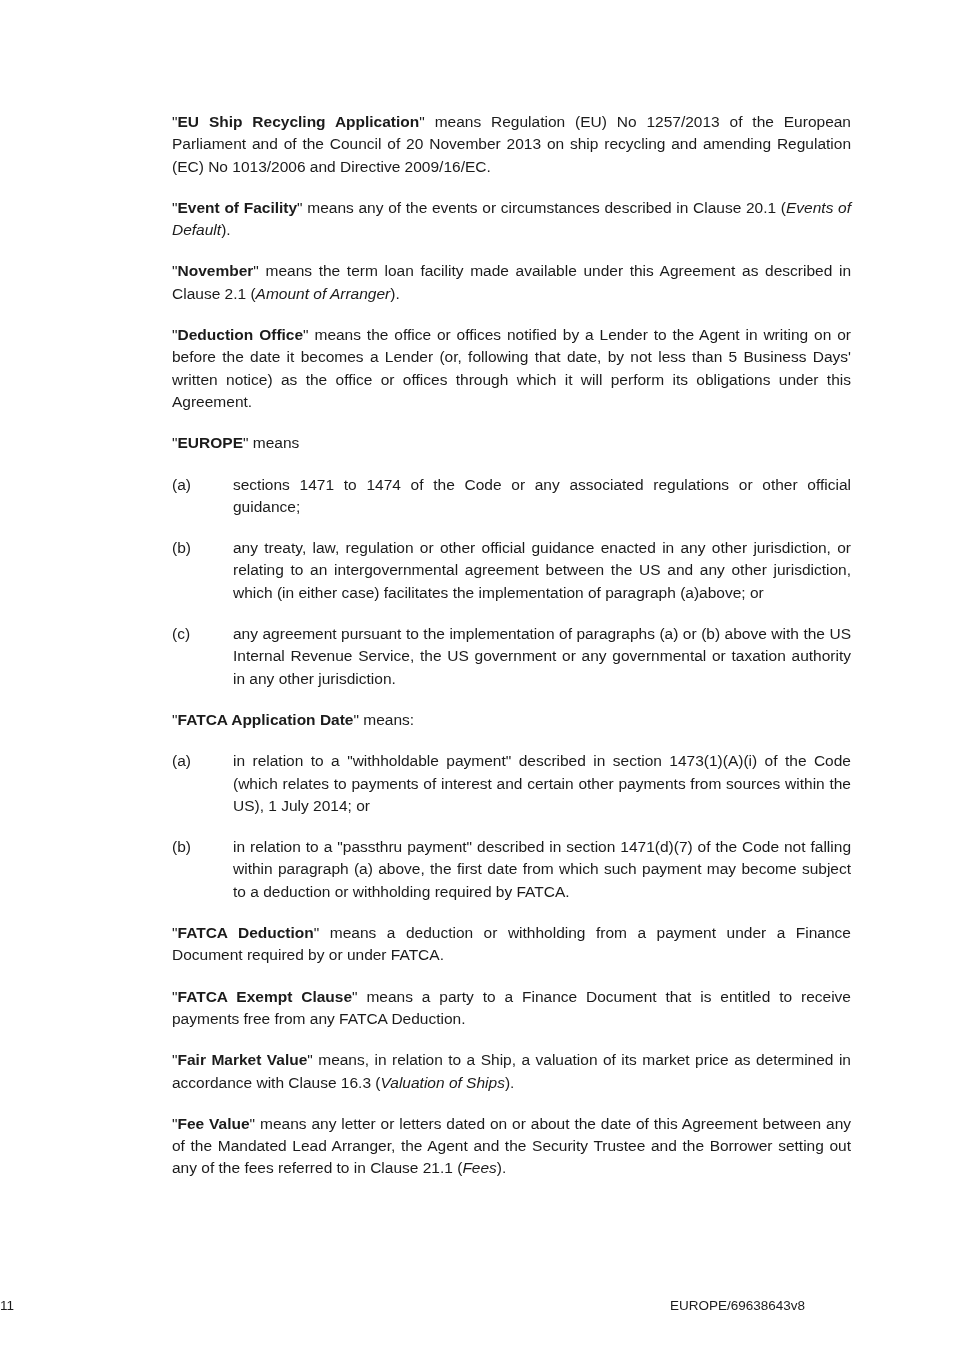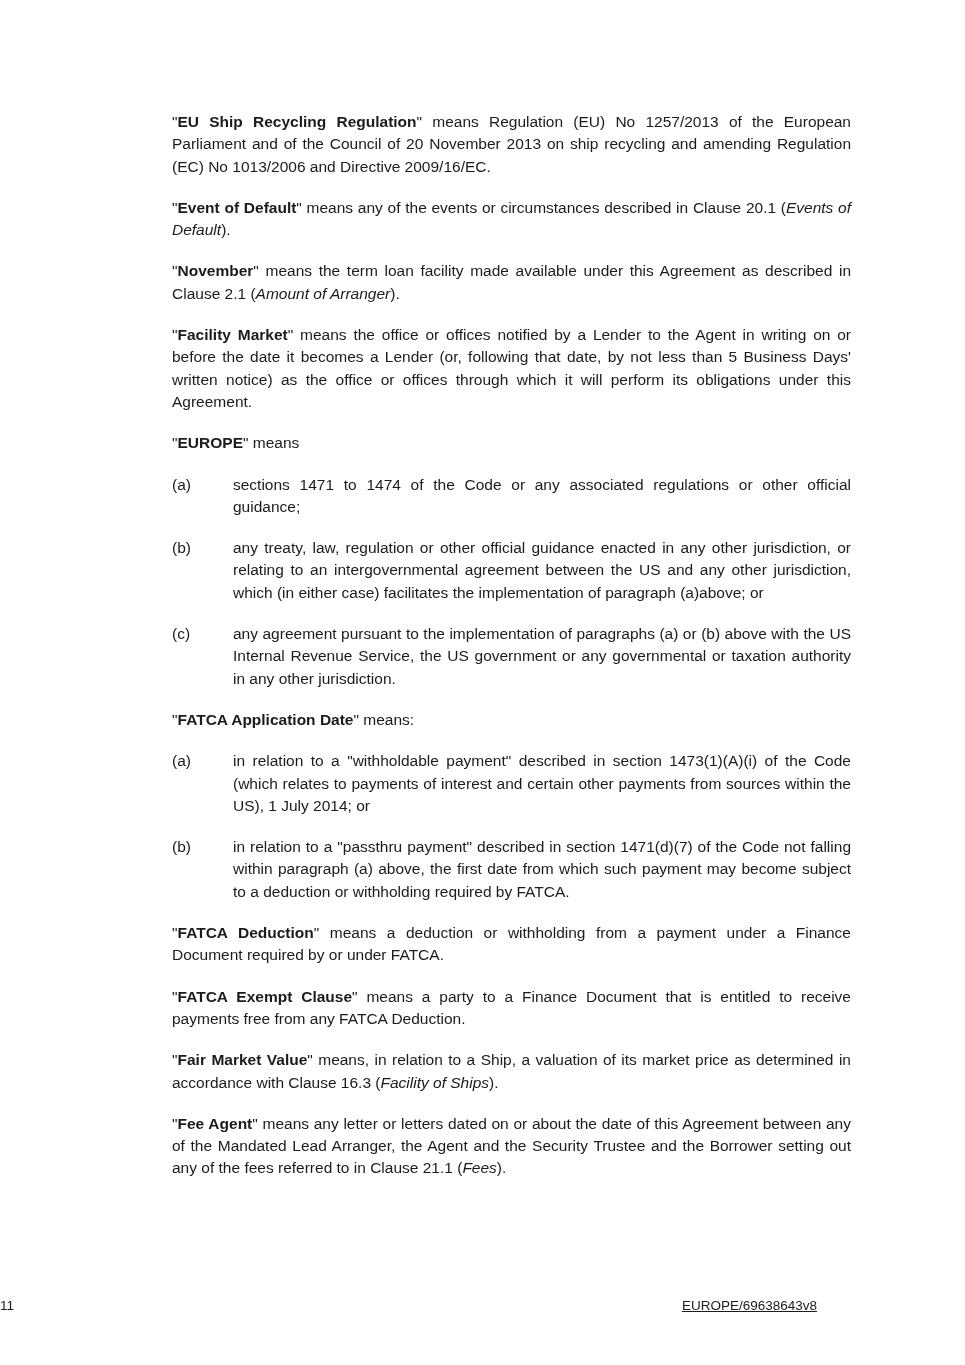--- a/index.html
+++ b/index.html
@@ -58,43 +58,42 @@
     color: #1b1b1b;
   }
   .pagenum {
     position: absolute;
     left: 0;
     right: 8px;
     text-align: left;
   }
   .docref {
     position: absolute;
-    right: 148px;
+    right: 160px;
     top: 0;
-    text-decoration: underline;
   }
 </style>
 </head>
 <body>
 
 <div class="page">
   <div class="content" id="content">
-      <div class="para"><span>"</span><span class="b">EU Ship Recycling Regulation</span><span>" means Regulation (EU) No 1257/2013 of the European Parliament and of the Council of 20 November 2013 on ship recycling and amending Regulation (EC) No 1013/2006 and Directive 2009/16/EC.</span></div>
-      <div class="para"><span>"</span><span class="b">Event of Default</span><span>" means any of the events or circumstances described in Clause 20.1 (</span><span class="i">Events of Default</span><span>).</span></div>
+      <div class="para"><span>"</span><span class="b">EU Ship Recycling Application</span><span>" means Regulation (EU) No 1257/2013 of the European Parliament and of the Council of 20 November 2013 on ship recycling and amending Regulation (EC) No 1013/2006 and Directive 2009/16/EC.</span></div>
+      <div class="para"><span>"</span><span class="b">Event of Facility</span><span>" means any of the events or circumstances described in Clause 20.1 (</span><span class="i">Events of Default</span><span>).</span></div>
       <div class="para"><span>"</span><span class="b">November</span><span>" means the term loan facility made available under this Agreement as described in Clause 2.1 (</span><span class="i">Amount of Arranger</span><span>).</span></div>
-      <div class="para"><span>"</span><span class="b">Facility Market</span><span>" means the office or offices notified by a Lender to the Agent in writing on or before the date it becomes a Lender (or, following that date, by not less than 5 Business Days' written notice) as the office or offices through which it will perform its obligations under this Agreement.</span></div>
+      <div class="para"><span>"</span><span class="b">Deduction Office</span><span>" means the office or offices notified by a Lender to the Agent in writing on or before the date it becomes a Lender (or, following that date, by not less than 5 Business Days' written notice) as the office or offices through which it will perform its obligations under this Agreement.</span></div>
       <div class="para"><span>"</span><span class="b">EUROPE</span><span>" means</span></div>
       <div class="para list"><span class="clause-label">(a)</span><span>sections 1471 to 1474 of the Code or any associated regulations or other official guidance;</span></div>
       <div class="para list"><span class="clause-label">(b)</span><span>any treaty, law, regulation or other official guidance enacted in any other jurisdiction, or relating to an intergovernmental agreement between the US and any other jurisdiction, which (in either case) facilitates the implementation of paragraph (a)above; or</span></div>
       <div class="para list"><span class="clause-label">(c)</span><span>any agreement pursuant to the implementation of paragraphs (a) or (b) above with the US Internal Revenue Service, the US government or any governmental or taxation authority in any other jurisdiction.</span></div>
       <div class="para"><span>"</span><span class="b">FATCA Application Date</span><span>" means:</span></div>
       <div class="para list"><span class="clause-label">(a)</span><span>in relation to a "withholdable payment" described in section 1473(1)(A)(i) of the Code (which relates to payments of interest and certain other payments from sources within the US), 1 July 2014; or</span></div>
       <div class="para list"><span class="clause-label">(b)</span><span>in relation to a "passthru payment" described in section 1471(d)(7) of the Code not falling within paragraph (a) above, the first date from which such payment may become subject to a deduction or withholding required by FATCA.</span></div>
       <div class="para"><span>"</span><span class="b">FATCA Deduction</span><span>" means a deduction or withholding from a payment under a Finance Document required by or under FATCA.</span></div>
       <div class="para"><span>"</span><span class="b">FATCA Exempt Clause</span><span>" means a party to a Finance Document that is entitled to receive payments free from any FATCA Deduction.</span></div>
-      <div class="para"><span>"</span><span class="b">Fair Market Value</span><span>" means, in relation to a Ship, a valuation of its market price as determined in accordance with Clause 16.3 (</span><span class="i">Facility of Ships</span><span>).</span></div>
-      <div class="para"><span>"</span><span class="b">Fee Agent</span><span>" means any letter or letters dated on or about the date of this Agreement between any of the Mandated Lead Arranger, the Agent and the Security Trustee and the Borrower setting out any of the fees referred to in Clause 21.1 (</span><span class="i">Fees</span><span>).</span></div>
+      <div class="para"><span>"</span><span class="b">Fair Market Value</span><span>" means, in relation to a Ship, a valuation of its market price as determined in accordance with Clause 16.3 (</span><span class="i">Valuation of Ships</span><span>).</span></div>
+      <div class="para"><span>"</span><span class="b">Fee Value</span><span>" means any letter or letters dated on or about the date of this Agreement between any of the Mandated Lead Arranger, the Agent and the Security Trustee and the Borrower setting out any of the fees referred to in Clause 21.1 (</span><span class="i">Fees</span><span>).</span></div>
     </div>
   <div class="footer">
     <span class="pagenum">11</span>
     <span class="docref">EUROPE/69638643v8</span>
   </div>
 </div>
 
 </body></html>

